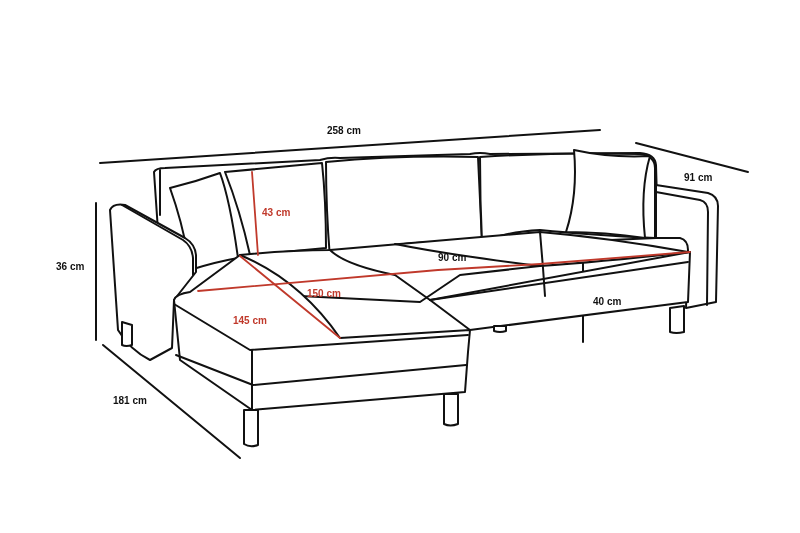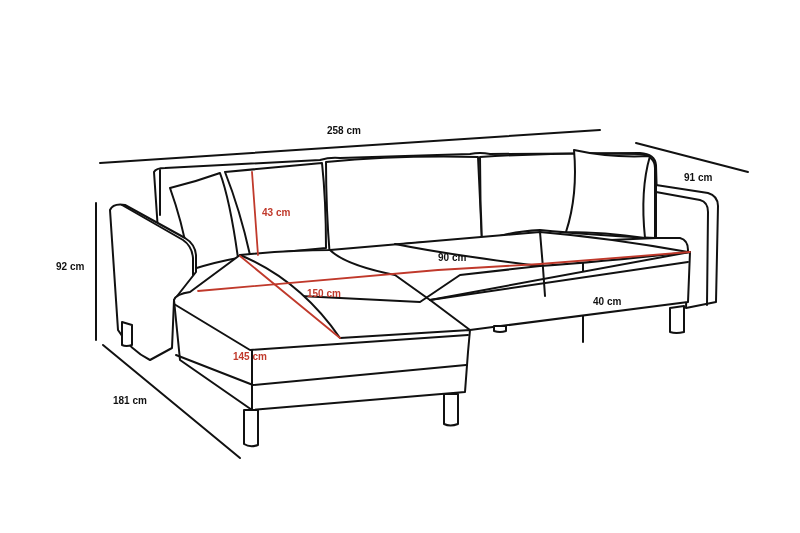--- a/index.html
+++ b/index.html
@@ -80,21 +80,21 @@
 
     <g>
       <line class="red" x1="252" y1="172" x2="258" y2="255"></line>
       <line class="red" x1="240" y1="256" x2="340" y2="338"></line>
       <path class="red" d="M198 291 L438 270 L540 264 L690 252"></path>
     </g>
   </svg>
 
   <span class="lbl black" style="left:327px; top:126px;">258 cm</span>
   <span class="lbl black" style="left:684px; top:141px;margin-top:32px;">91 cm</span>
-  <span class="lbl black" style="left:56px; top:262px;">92 cm</span>
+  <span class="lbl black" style="left:56px; top:262px;">36 cm</span>
   <span class="lbl black" style="left:113px; top:396px;">181 cm</span>
   <span class="lbl black" style="left:438px; top:253px;">90 cm</span>
   <span class="lbl black" style="left:593px; top:297px;">40 cm</span>
 
   <span class="lbl red-t" style="left:262px; top:208px;">43 cm</span>
   <span class="lbl red-t" style="left:307px; top:289px;">150 cm</span>
-  <span class="lbl red-t" style="left:233px; top:316px;margin-top:36px;">145 cm</span>
+  <span class="lbl red-t" style="left:233px; top:316px;">145 cm</span>
 </div>
 
 </body></html>

